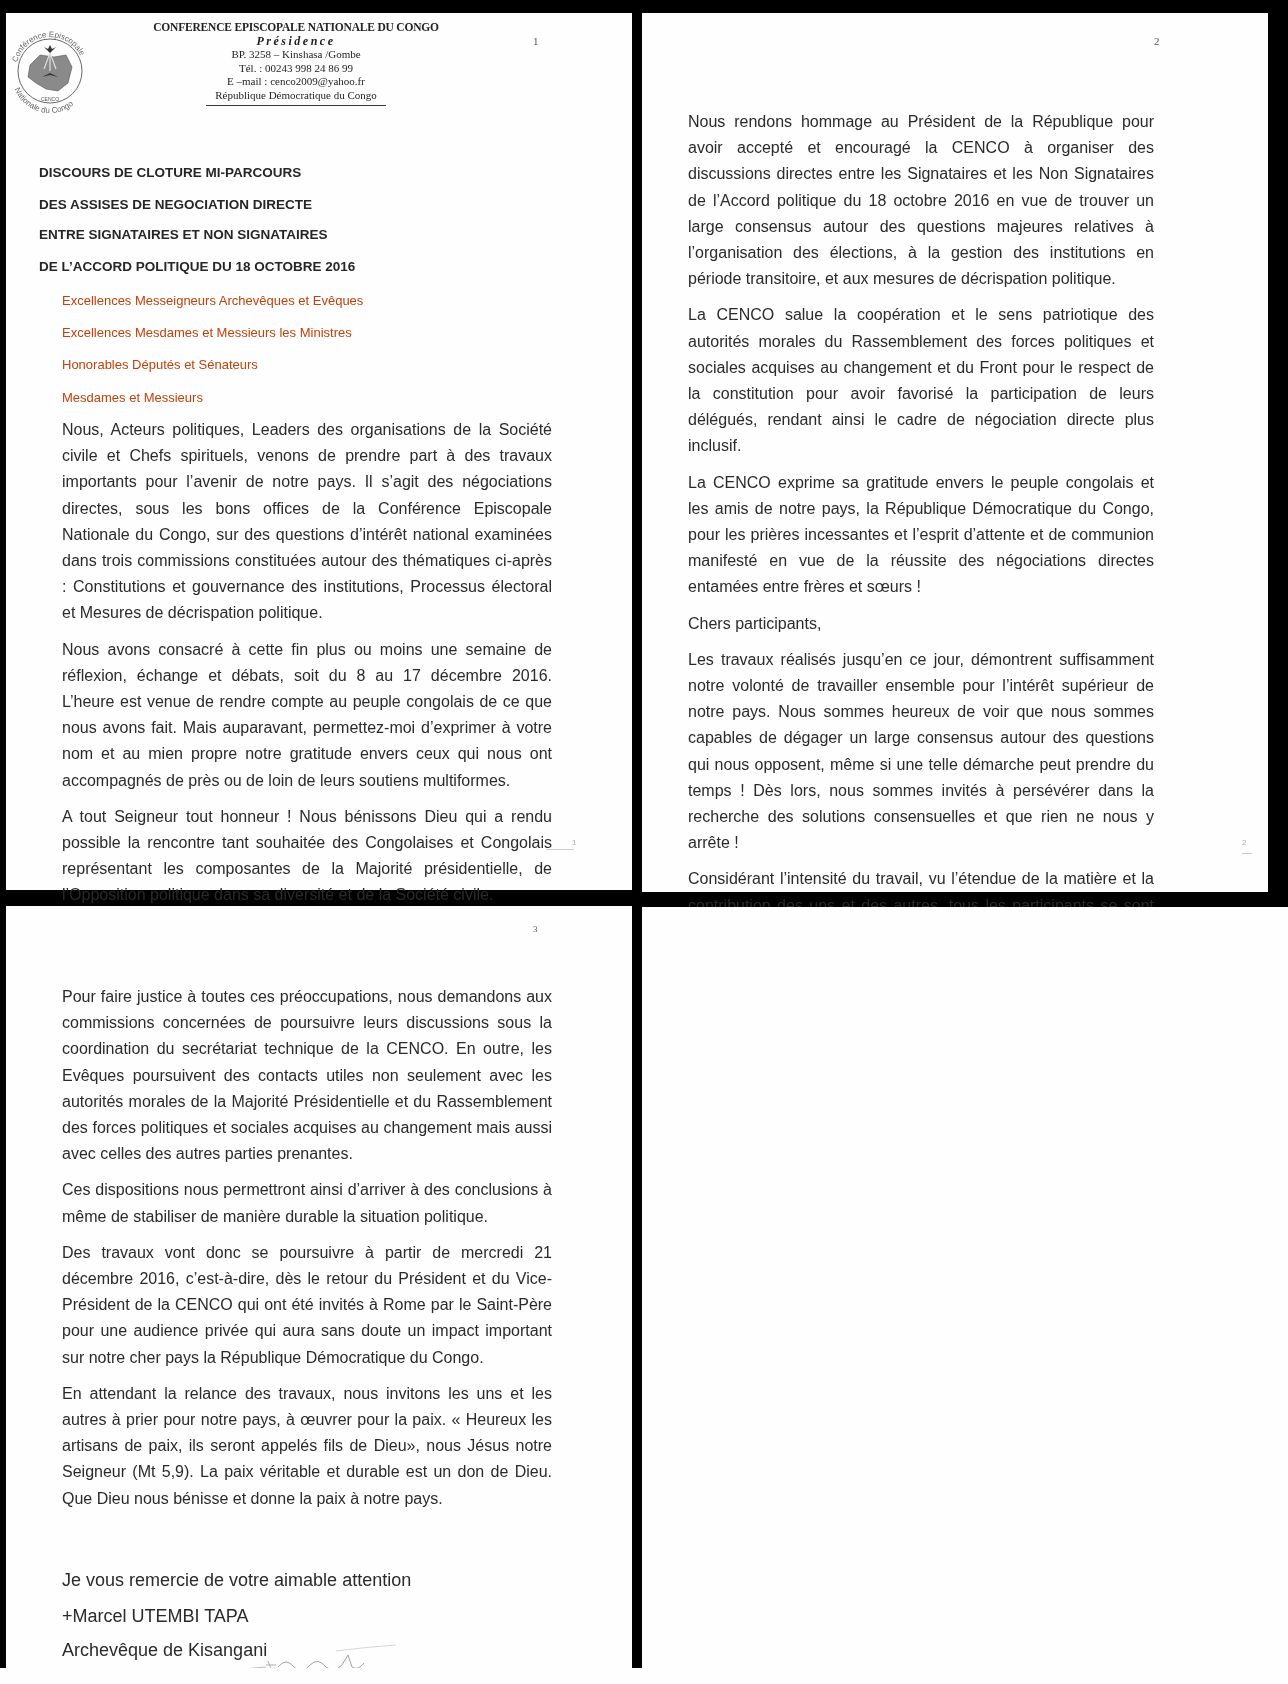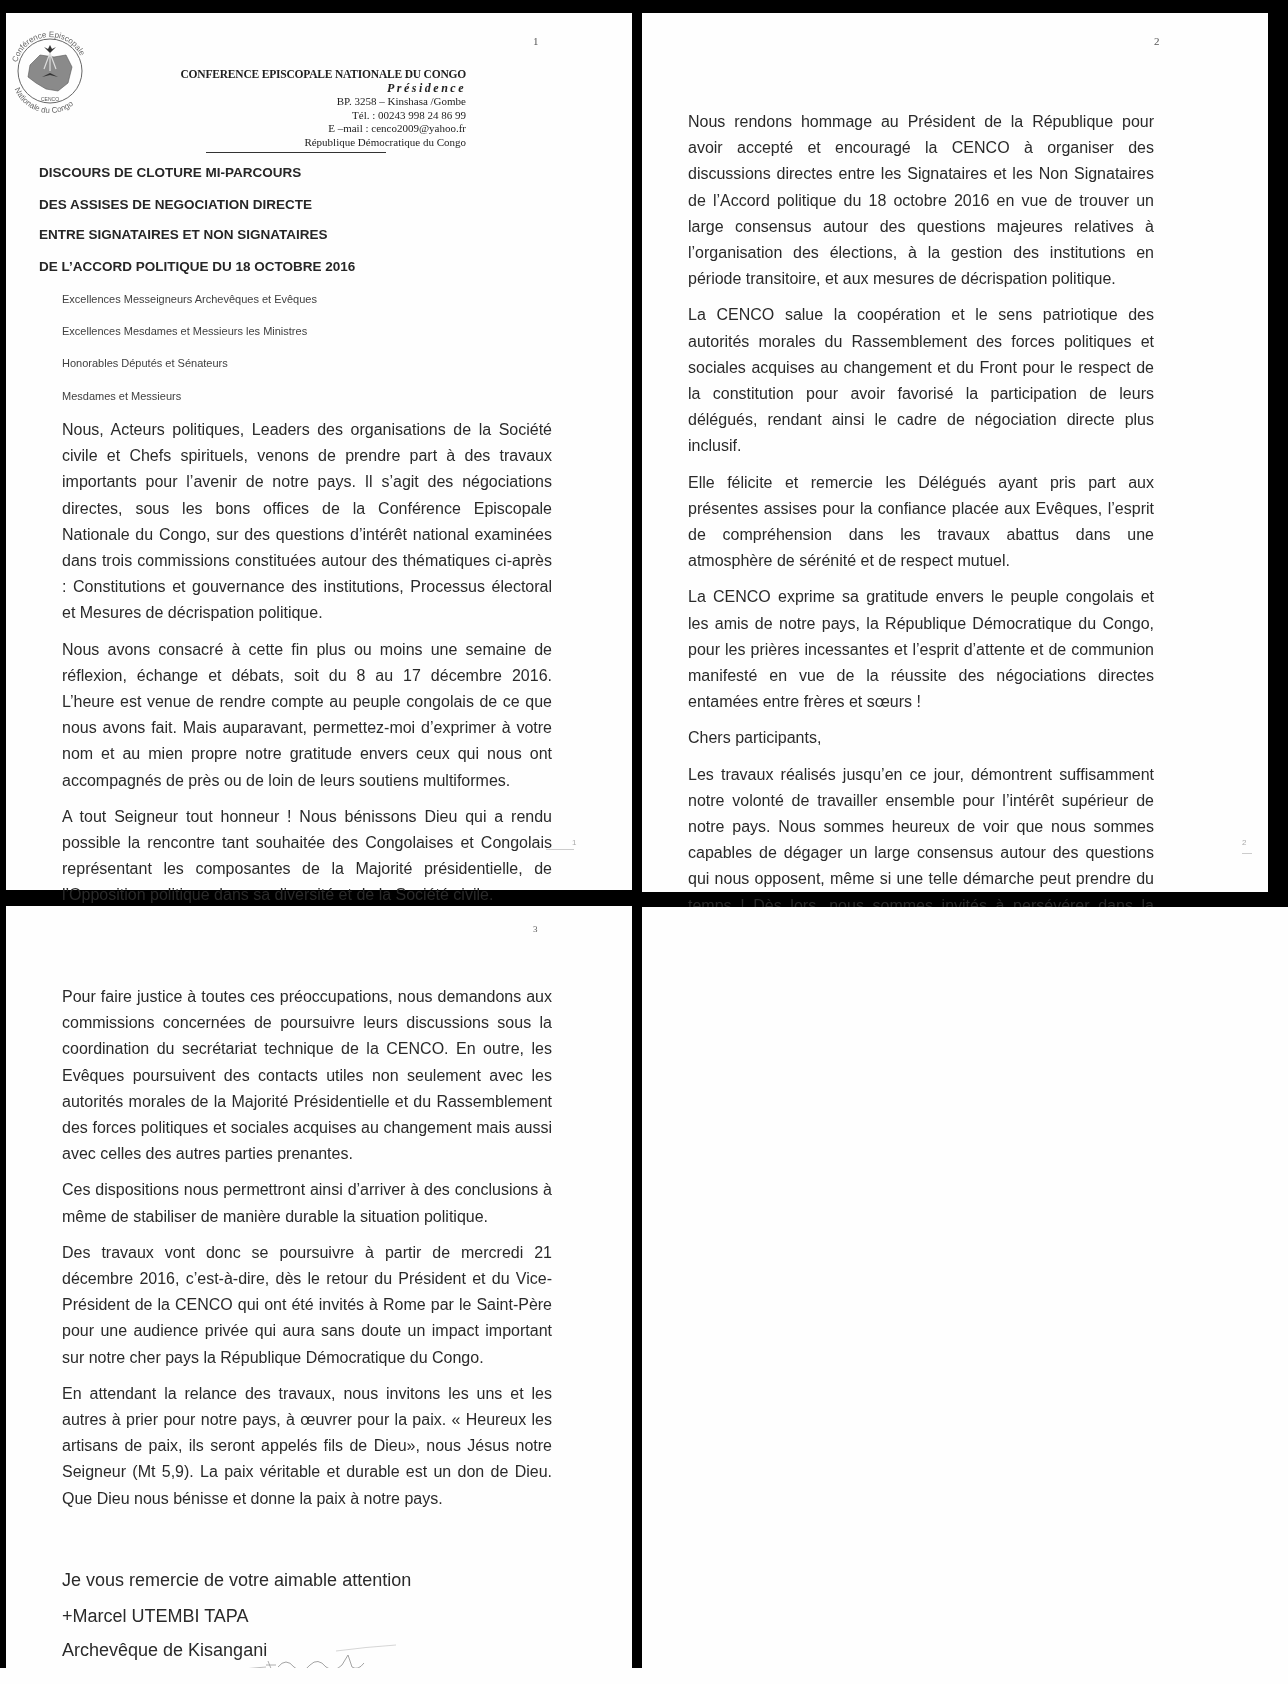--- a/index.html
+++ b/index.html
@@ -40,48 +40,47 @@
   
   .logo {
     position: absolute;
     left: 0px; top: 12px;
     width: 88px; height: 92px;
   }
   .letterhead {
     position: absolute;
     left: 120px; top: 8px;
     width: 340px;
-    text-align: right;
+    text-align: center;
     font-family: "Liberation Serif", serif;
     color: #222;
     line-height: 13.5px;
     font-size: 11px;
-    margin-top: 47px;
   }
   .letterhead .org { font-weight: bold; font-size: 11.5px; letter-spacing: -0.2px; }
   .letterhead .office { font-weight: bold; font-style: italic; letter-spacing: 2.5px; font-size: 12px; }
   .letterhead .underline {
     width: 180px; height: 1px; background: #333;
     margin: 3px auto 0 auto;
   }
 
   .doc-title {
     position: absolute;
     left: 16px; width: 626px;
     text-align: left;
     font-weight: bold;
     font-size: 13.5px;
     color: #262626;
     margin-left: 17px;
   }
   .salutation {
     position: absolute;
     left: 56px;
-    font-size: 11px;
-    color: #404040;
+    font-size: 13px;
+    color: #c2410c;
   }
 
   .body-block {
     position: absolute;
     font-size: 16px;
     line-height: 26.2px;
     text-align: justify;
     color: #2a2a2a;
   }
   .body-block p { margin-bottom: 10px; }
@@ -146,21 +145,20 @@
   <div class="footer-line" style="left:540px; top:836px; width:28px;"></div>
   <div class="footer-mark" style="left:566px; top:825px;">1</div>
 </div>
 
 <div class="page" id="page2">
   <div class="page-number" style="left:512px; top:22px;">2</div>
 
   <div class="body-block" style="left:46px; top:96px; width:466px;">
     <p>Nous rendons hommage au Président de la République pour avoir accepté et encouragé la CENCO à organiser des discussions directes entre les Signataires et les Non Signataires de l’Accord politique du 18 octobre 2016 en vue de trouver un large consensus autour des questions majeures relatives à l’organisation des élections, à la gestion des institutions en période transitoire, et aux mesures de décrispation politique.</p>
     <p>La CENCO salue la coopération et le sens patriotique des autorités morales du Rassemblement des forces politiques et sociales acquises au changement et du Front pour le respect de la constitution pour avoir favorisé la participation de leurs délégués, rendant ainsi le cadre de négociation directe plus inclusif.</p>
-    <p>Elle félicite et remercie les Délégués ayant pris part aux présentes assises pour la confiance placée aux Evêques, l’esprit de compréhension dans les travaux abattus dans une atmosphère de sérénité et de respect mutuel.</p>
     <p>La CENCO exprime sa gratitude envers le peuple congolais et les amis de notre pays, la République Démocratique du Congo, pour les prières incessantes et l’esprit d’attente et de communion manifesté en vue de la réussite des négociations directes entamées entre frères et sœurs !</p>
     <p>Chers participants,</p>
     <p>Les travaux réalisés jusqu’en ce jour, démontrent suffisamment notre volonté de travailler ensemble pour l’intérêt supérieur de notre pays. Nous sommes heureux de voir que nous sommes capables de dégager un large consensus autour des questions qui nous opposent, même si une telle démarche peut prendre du temps ! Dès lors, nous sommes invités à persévérer dans la recherche des solutions consensuelles et que rien ne nous y arrête !</p>
     <p>Considérant l’intensité du travail, vu l’étendue de la matière et la contribution des uns et des autres, tous les participants se sont rendus à l’évidence qu’il ne faudrait pas traiter dans la précipitation des questions fondamentales qui engagent la vie d’une nation. Comme nous l’avons remarqué, des solutions consensuelles autour de quelques questions confiées aux commissions du processus électoral et de la gouvernance des institutions, n’ont pas encore été trouvées.</p>
   </div>
 
   <div class="footer-line" style="left:600px; top:840px; width:10px;"></div>
   <div class="footer-mark" style="left:600px; top:825px;">2</div>
 </div>
 

